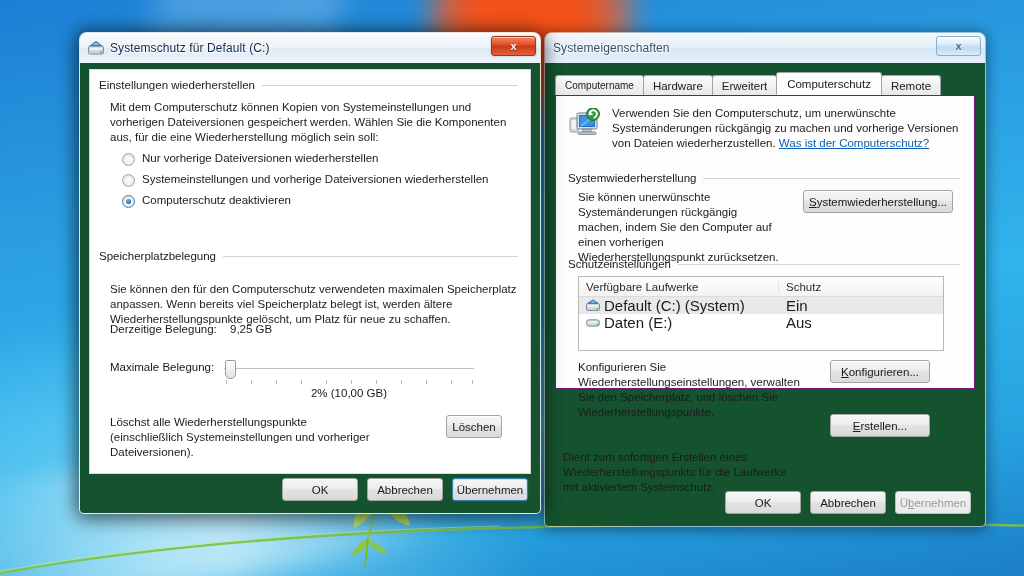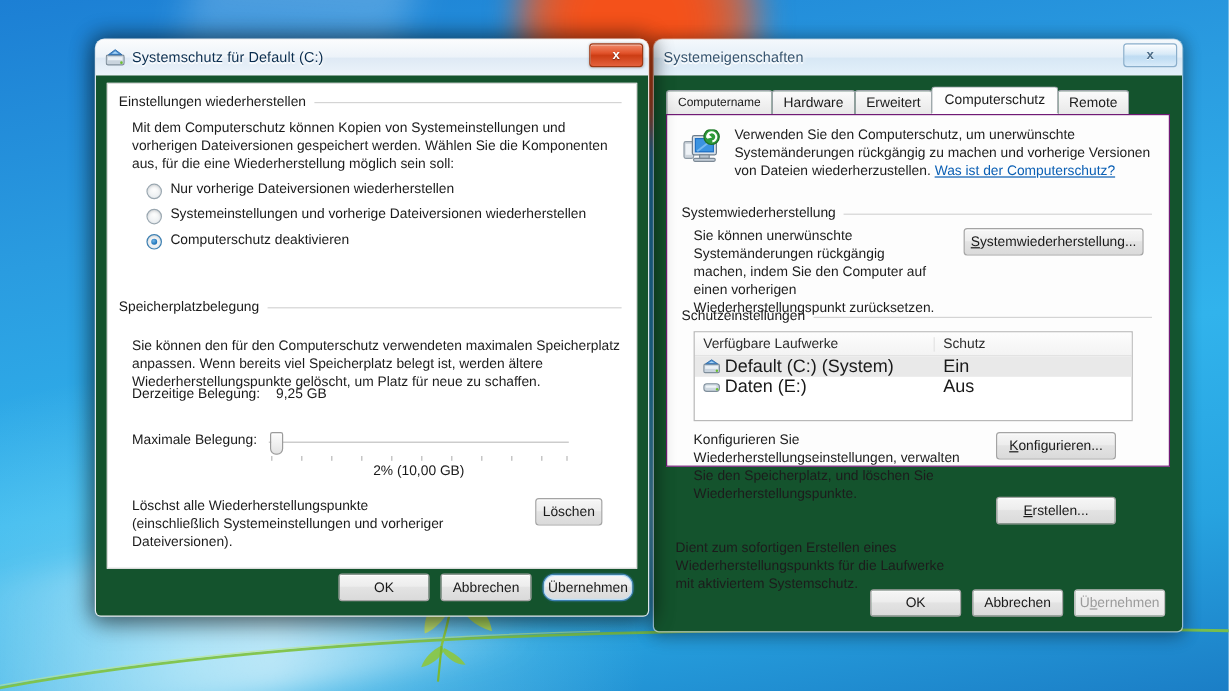--- a/index.html
+++ b/index.html
@@ -136,21 +136,20 @@
     height:23px; min-width:74px; padding:0 9px;
     font-size:11.5px; color:#1a1a1a;
     background:linear-gradient(180deg,#f6f6f6 0%, #ededed 45%, #e3e3e3 50%, #dadada 100%);
     border:1px solid #a4a4a4; border-radius:3px;
     box-shadow:inset 0 1px 0 rgba(255,255,255,0.85);
     cursor:default; white-space:nowrap;
   }
   .btn.focus {
     border-color:#3c7fb1;
     box-shadow:inset 0 0 0 1px #bfe0f7, inset 0 1px 0 rgba(255,255,255,0.85), 0 0 2px rgba(60,127,177,0.4);
-    border-radius:10px;
   }
   .btn.disabled { color:#9b9b9b; border-color:#bdbdbd; background:linear-gradient(180deg,#f3f3f3,#e9e9e9); }
   .btn .u { text-decoration:underline; }
 
   
   .slider-track {
     position:absolute; height:1px; background:#c0c0c0;
   }
   .slider-thumb {
     position:absolute; width:11px; height:19px;

